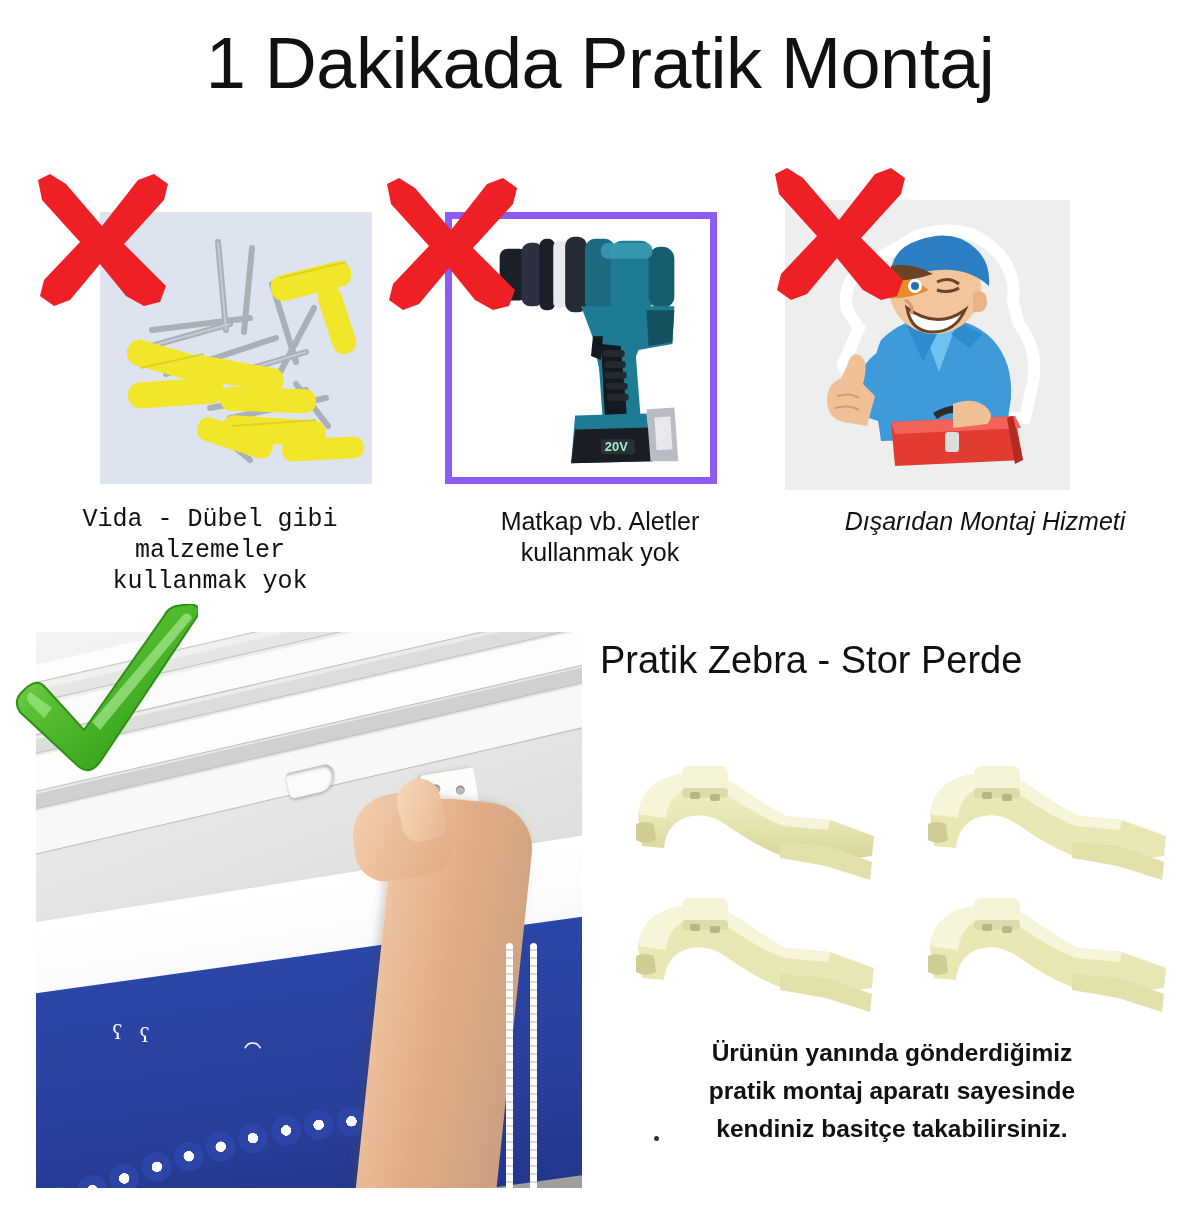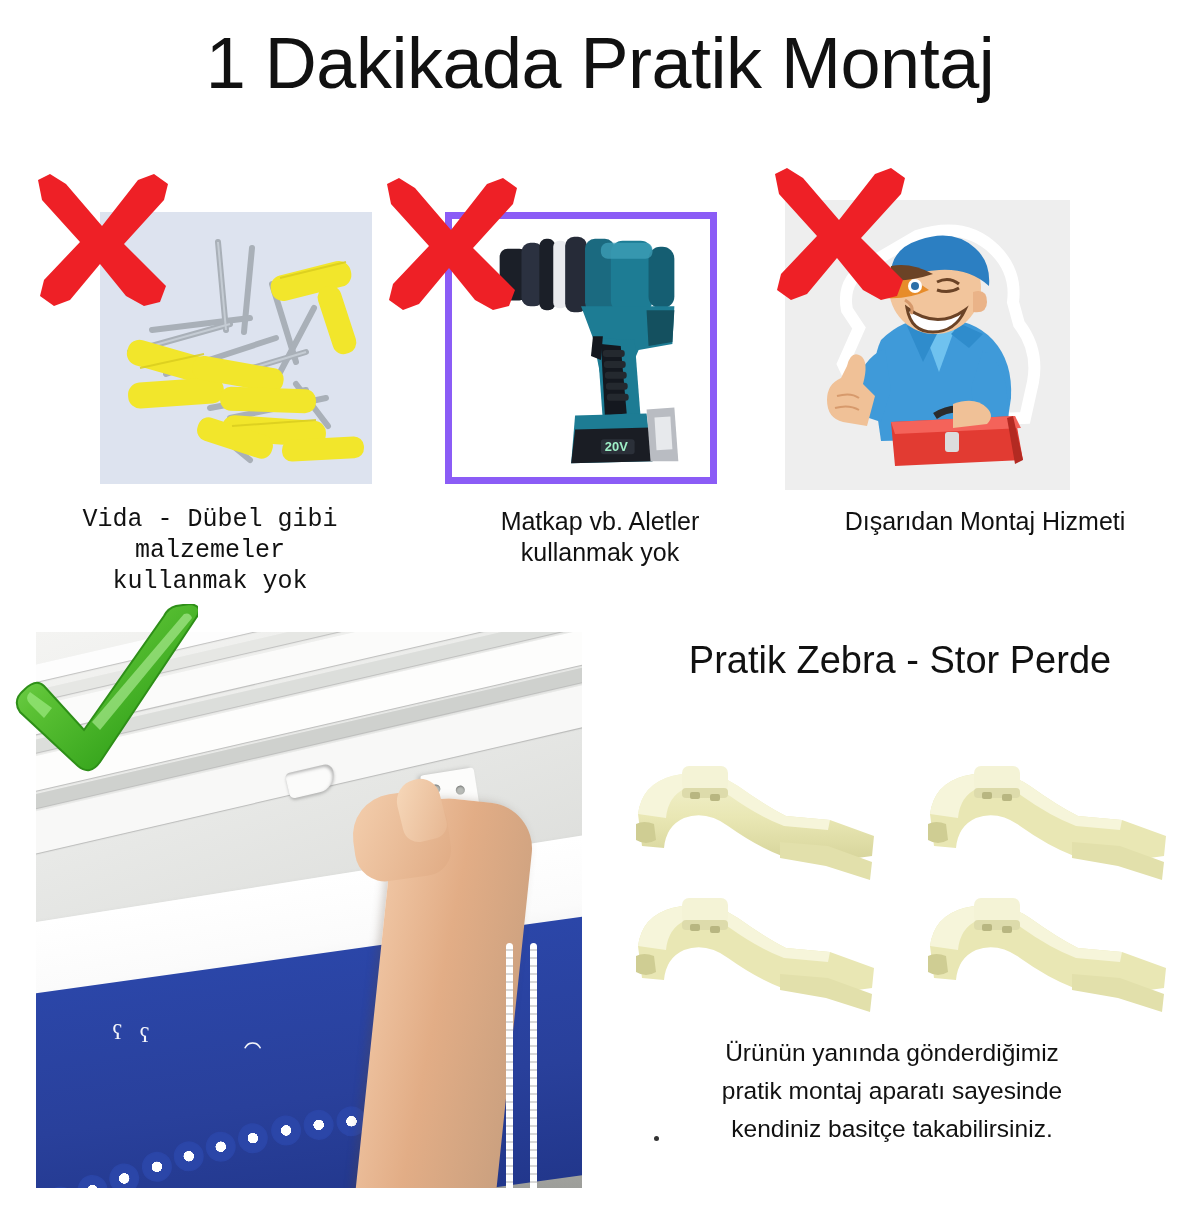--- a/index.html
+++ b/index.html
@@ -23,21 +23,21 @@
     letter-spacing: -0.5px;
     color: #111111;
     white-space: nowrap;
   }
 
   
   #no-row { position: absolute; left: 0; top: 196px; width: 1200px; height: 400px; }
   .no-card { position: absolute; top: 0; width: 380px; height: 400px; }
   #no-card-0 { left: 20px; font-family: Liberation Mono, monospace; }
   #no-card-1 { left: 410px; }
-  #no-card-2 { left: 795px; }
+  #no-card-2 { left: 795px; font-style: italic; }
 
   .card-photo {
     position: absolute; top: 16px;
     width: 272px; height: 272px;
     overflow: hidden;
   }
   #no-card-0 .card-photo { left: 80px; background: #dde3ef; }
   #no-card-1 .card-photo { left: 35px; background: #ffffff; border: 7px solid #8b5cf6; }
   #no-card-2 .card-photo { left: -10px; background: #eeeeee; width: 285px; height: 290px; top: 4px; }
 
@@ -235,21 +235,20 @@
     left: 8px; top: 604px;
     width: 190px; height: 172px;
     z-index: 12;
     pointer-events: none;
   }
 
   
   #right-heading {
     position: absolute;
     left: 600px; top: 636px; width: 600px;
-    text-align: center;
     font-size: 38px;
     line-height: 48px;
     font-weight: 400;
     color: #111111;
   }
 
   #clips-grid {
     position: absolute;
     left: 622px; top: 758px;
     width: 556px; height: 266px;
@@ -259,21 +258,21 @@
   #clip-1 { left: 300px; top: 4px; }
   #clip-2 { left: 8px;   top: 136px; }
   #clip-3 { left: 300px; top: 136px; }
 
   #mount-note {
     position: absolute;
     left: 628px; top: 1034px; width: 528px;
     text-align: center;
     font-size: 24.5px;
     line-height: 38px;
-    font-weight: 400;
+    font-weight: 700;
     color: #111111;
   }
   #stray-dot {
     position: absolute;
     left: 654px; top: 1136px;
     width: 5px; height: 5px;
     background: #333333;
     border-radius: 50%;
   }
 </style>

